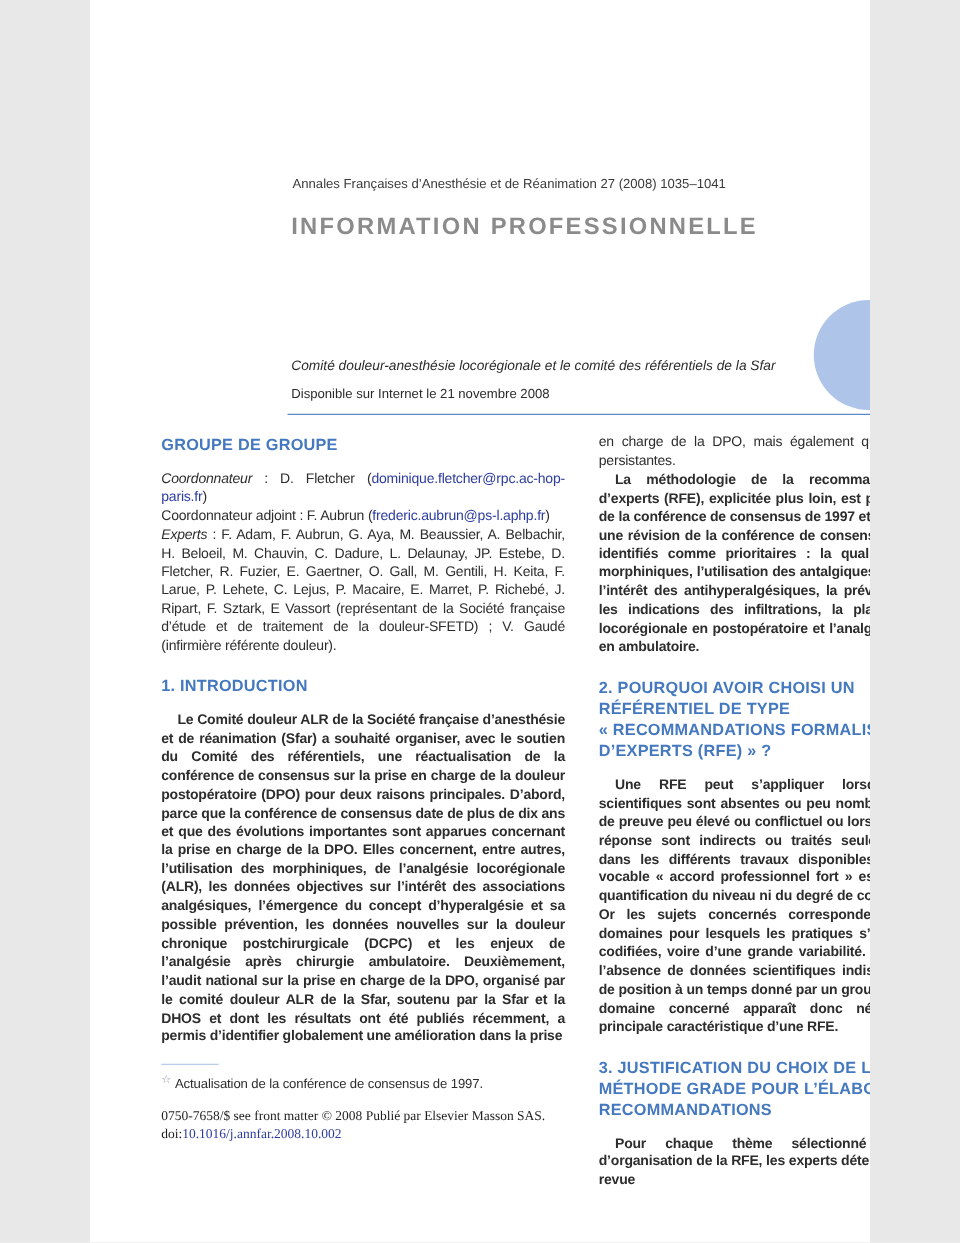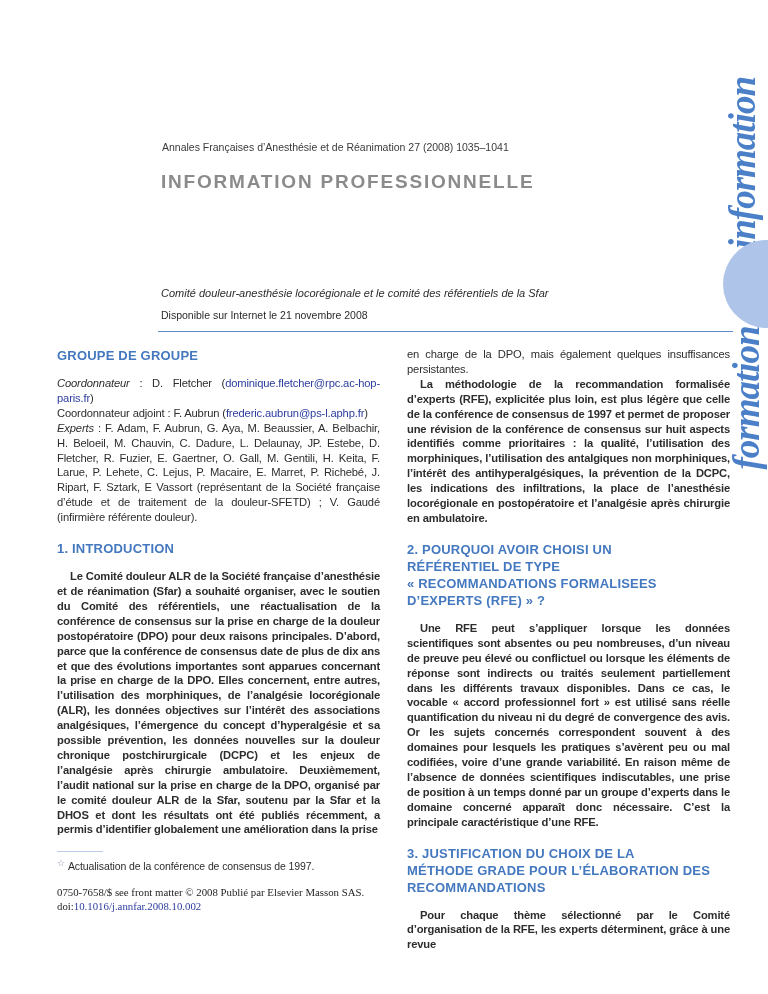--- a/index.html
+++ b/index.html
@@ -1,18 +1,18 @@
 <!DOCTYPE html>
 <html lang="fr"><head>
 <meta charset="utf-8">
 <style>
   html,body{margin:0;padding:0;background:#e8e8e8;}
   .page{
     position:relative;
-    width:768px;height:994px;
+    width:624px;height:994px;
     background:#ffffff;
     margin:0 auto;
     overflow:hidden;
     font-family:"Liberation Sans", sans-serif;
     color:#2d2d2d;
   }
   
   .journal-ref{
     position:absolute;left:162px;top:141px;
     font-size:10.5px;color:#3a3a3a;letter-spacing:0;

